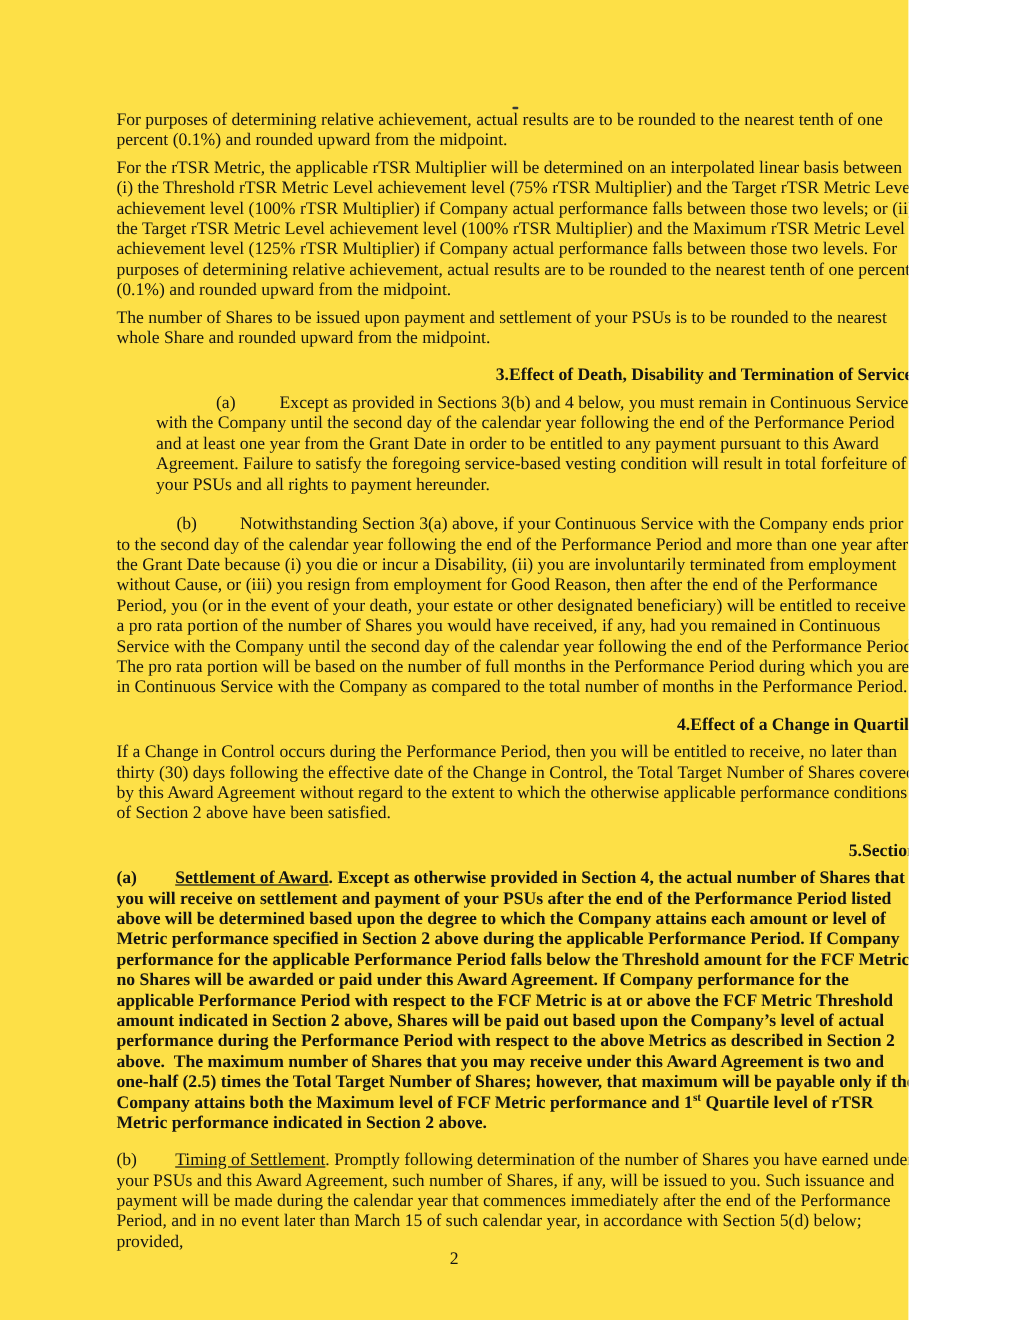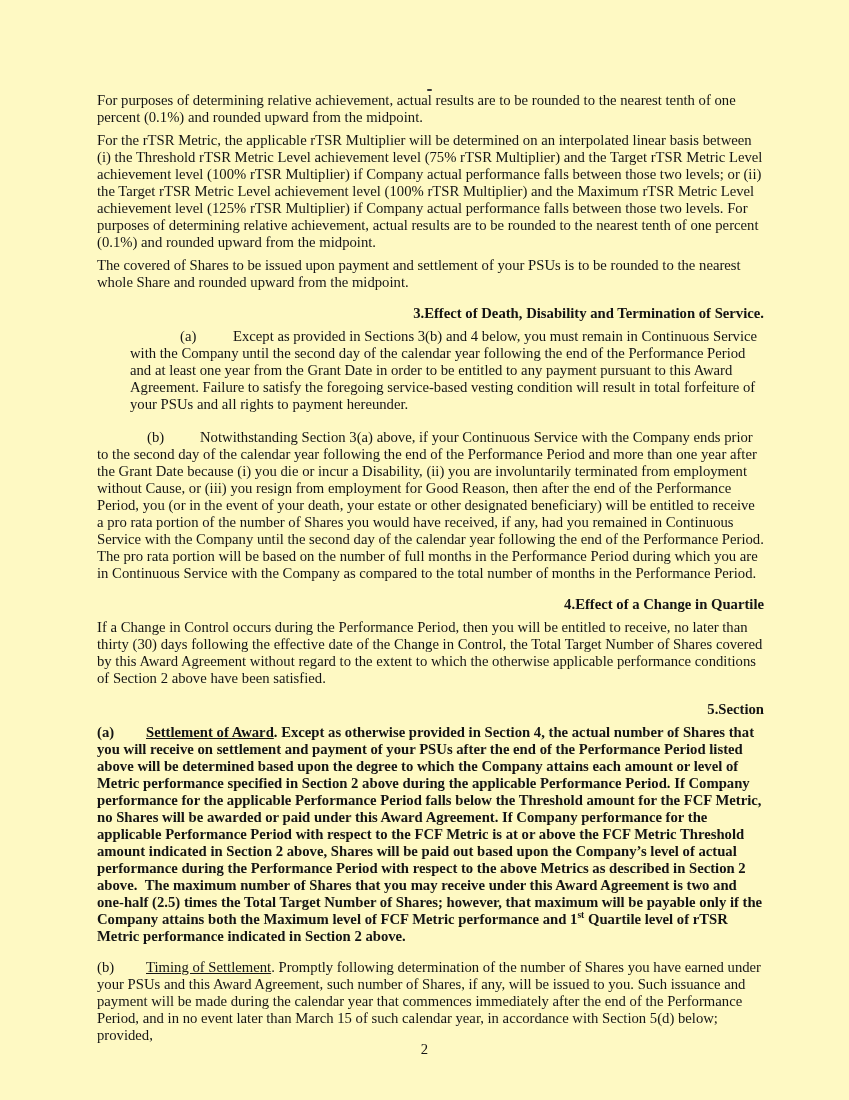--- a/index.html
+++ b/index.html
@@ -1,20 +1,20 @@
 <!DOCTYPE html>
 <html><head>
 <meta charset="utf-8">
 <style>
   html, body { margin: 0; padding: 0; background: #ffffff; }
   .page {
     position: relative;
-    width: 849px;
+    width: 757px;
     height: 1100px;
-    background: #fef9c3;
+    background: #fde047;
     font-family: "Liberation Serif", "DejaVu Serif", serif;
     font-size: 14.7px;
     line-height: 17px;
     color: #141414;
     overflow: hidden;
   }
   .content {
     position: absolute;
     left: 97px;
     top: 92px;
@@ -54,21 +54,21 @@
 
 <div class="page">
   <span class="artifact"></span>
 
   <div class="content">
 
     <p class="para">For purposes of determining relative achievement, actual results are to be rounded to the nearest tenth of one percent (0.1%) and rounded upward from the midpoint.</p>
 
     <p class="para">For the rTSR Metric, the applicable rTSR Multiplier will be determined on an interpolated linear basis between (i) the Threshold rTSR Metric Level achievement level (75% rTSR Multiplier) and the Target rTSR Metric Level achievement level (100% rTSR Multiplier) if Company actual performance falls between those two levels; or (ii) the Target rTSR Metric Level achievement level (100% rTSR Multiplier) and the Maximum rTSR Metric Level achievement level (125% rTSR Multiplier) if Company actual performance falls between those two levels. For purposes of determining relative achievement, actual results are to be rounded to the nearest tenth of one percent (0.1%) and rounded upward from the midpoint.</p>
 
-    <p class="para">The covered of Shares to be issued upon payment and settlement of your PSUs is to be rounded to the nearest whole Share and rounded upward from the midpoint.</p>
+    <p class="para">The number of Shares to be issued upon payment and settlement of your PSUs is to be rounded to the nearest whole Share and rounded upward from the midpoint.</p>
 
     <p class="heading"><span class="secnum">3.</span><span>Effect of Death, Disability and Termination of Service.</span></p>
 
     <p class="para sub3 sub3a"><span class="lbl3">(a)</span><span>Except as provided in Sections 3(b) and 4 below, you must remain in Continuous Service with the Company until the second day of the calendar year following the end of the Performance Period and at least one year from the Grant Date in order to be entitled to any payment pursuant to this Award Agreement. Failure to satisfy the foregoing service-based vesting condition will result in total forfeiture of your PSUs and all rights to payment hereunder.</span></p>
 
     <p class="para sub3 sub3b"><span class="lbl3">(b)</span><span>Notwithstanding Section 3(a) above, if your Continuous Service with the Company ends prior to the second day of the calendar year following the end of the Performance Period and more than one year after the Grant Date because (i) you die or incur a Disability, (ii) you are involuntarily terminated from employment without Cause, or (iii) you resign from employment for Good Reason, then after the end of the Performance Period, you (or in the event of your death, your estate or other designated beneficiary) will be entitled to receive a pro rata portion of the number of Shares you would have received, if any, had you remained in Continuous Service with the Company until the second day of the calendar year following the end of the Performance Period. The pro rata portion will be based on the number of full months in the Performance Period during which you are in Continuous Service with the Company as compared to the total number of months in the Performance Period.</span></p>
 
     <p class="heading"><span class="secnum">4.</span><span>Effect of a Change in Quartile</span></p>
 
     <p class="para">If a Change in Control occurs during the Performance Period, then you will be entitled to receive, no later than thirty (30) days following the effective date of the Change in Control, the Total Target Number of Shares covered by this Award Agreement without regard to the extent to which the otherwise applicable performance conditions of Section 2 above have been satisfied.</p>

